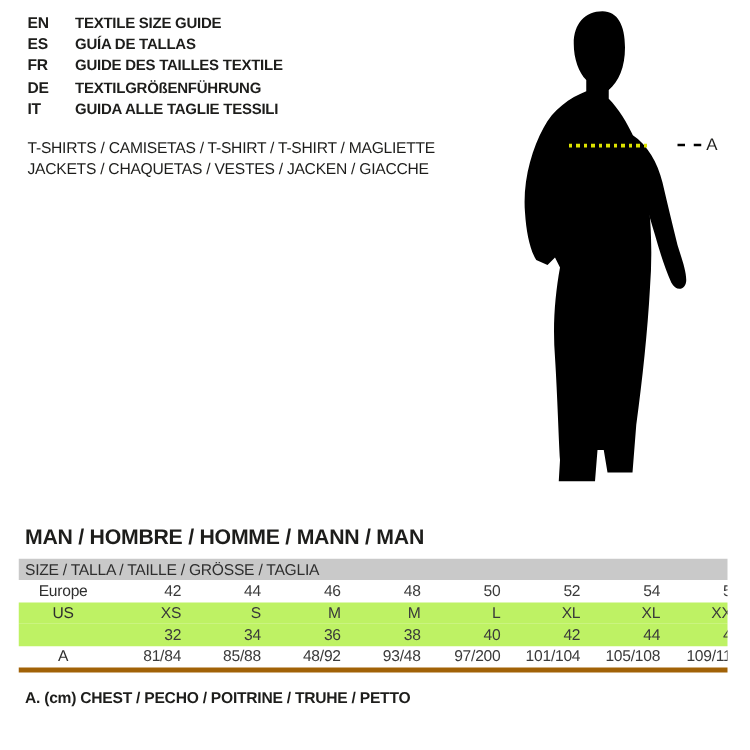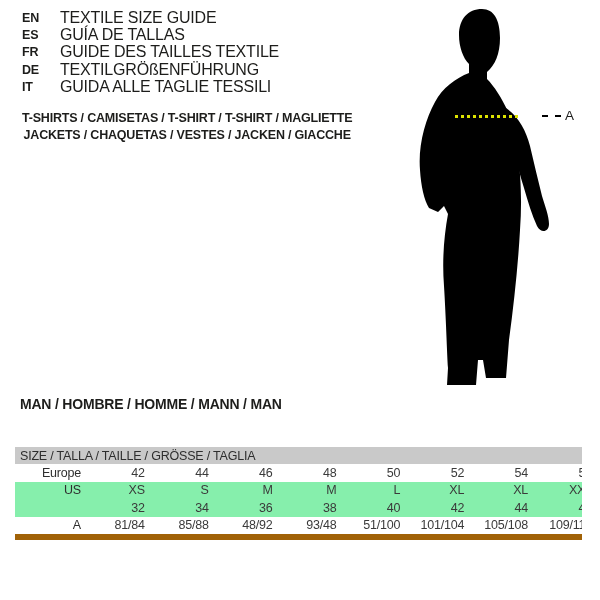--- a/index.html
+++ b/index.html
@@ -4,43 +4,43 @@
 <style>
   html,body{margin:0;padding:0;background:#ffffff;}
   #stage{
     position:relative;width:582px;height:600px;background:#ffffff;overflow:hidden;
     font-family:"Liberation Sans", sans-serif;color:#1d1d1b;
   }
   
   .lang-block{position:absolute;left:22px;top:9px;}
   .lang-row{display:flex;height:17.4px;align-items:center;}
   .lang-code{width:38px;font-size:12.5px;font-weight:700;letter-spacing:-0.2px;}
-  .lang-label{font-size:16px;font-weight:400;letter-spacing:-0.2px;white-space:nowrap;}
+  .lang-label{font-size:12px;font-weight:700;letter-spacing:-0.2px;white-space:nowrap;}
   
   .cat-block{position:absolute;left:22px;top:110px;}
-  .cat-line{font-size:12.5px;font-weight:700;letter-spacing:-0.2px;line-height:17px;white-space:nowrap;text-align:center;}
+  .cat-line{font-size:12.5px;font-weight:400;letter-spacing:-0.2px;line-height:17px;white-space:nowrap;}
   
   .figure{position:absolute;left:408px;top:8px;width:160px;height:380px;}
   .chest-line{
     position:absolute;left:455px;top:115px;width:64px;height:3px;
     background:repeating-linear-gradient(90deg,#dde300 0 3px,rgba(0,0,0,0) 3px 6px);
   }
   .measure-dash{position:absolute;left:542px;top:115px;width:19px;height:0;border-top:2px dashed #000;}
   .measure-label{position:absolute;left:565px;top:108px;font-size:13.5px;font-weight:400;}
   
-  .man-heading{position:absolute;left:20px;top:396px;font-size:14px;font-weight:700;letter-spacing:-0.2px;white-space:nowrap;}
+  .man-heading{position:absolute;left:20px;top:420px;font-size:17px;font-weight:700;letter-spacing:-0.2px;white-space:nowrap;}
   
-  .size-table{position:absolute;left:15px;top:447px;width:577px;border-bottom:6px solid #a16207;}
+  .size-table{position:absolute;left:15px;top:447px;width:577px;border-bottom:4px solid #a16207;}
   .t-header{
     height:17px;background:#c9c9c9;color:#2e2e2e;font-size:12.5px;font-weight:400;
     display:flex;align-items:center;padding-left:5px;letter-spacing:-0.2px;
   }
   .t-row{display:grid;grid-template-columns:66px repeat(8,1fr);height:17.5px;align-items:center;}
-  .t-row.shaded{background:#86efac;}
-  .t-label{font-size:12.5px;color:#2e2e2e;padding-left:5px;text-align:right;letter-spacing:-0.2px;}
+  .t-row.shaded{background:#bef264;}
+  .t-label{font-size:12.5px;color:#2e2e2e;padding-left:5px;text-align:center;letter-spacing:-0.2px;}
   .t-cell{font-size:12.5px;color:#3a3a3a;text-align:right;letter-spacing:-0.2px;}
   
   .footnote{position:absolute;left:20px;top:551px;font-size:12.5px;font-weight:700;letter-spacing:-0.2px;white-space:nowrap;}
 </style>
 </head>
 <body>
 
 <div id="stage">
 
   <div class="lang-block">
@@ -127,21 +127,22 @@
       <div class="t-cell">44</div>
       <div class="t-cell">46</div>
     </div>
 
     <div class="t-row">
       <div class="t-label">A</div>
       <div class="t-cell">81/84</div>
       <div class="t-cell">85/88</div>
       <div class="t-cell">48/92</div>
       <div class="t-cell">93/48</div>
-      <div class="t-cell">51/100</div>
+      <div class="t-cell">97/200</div>
       <div class="t-cell">101/104</div>
       <div class="t-cell">105/108</div>
       <div class="t-cell">109/112</div>
     </div>
   </div>
 
+  <div class="footnote">A. (cm) CHEST / PECHO / POITRINE / TRUHE / PETTO</div>
 
 </div>
 
 </body></html>

